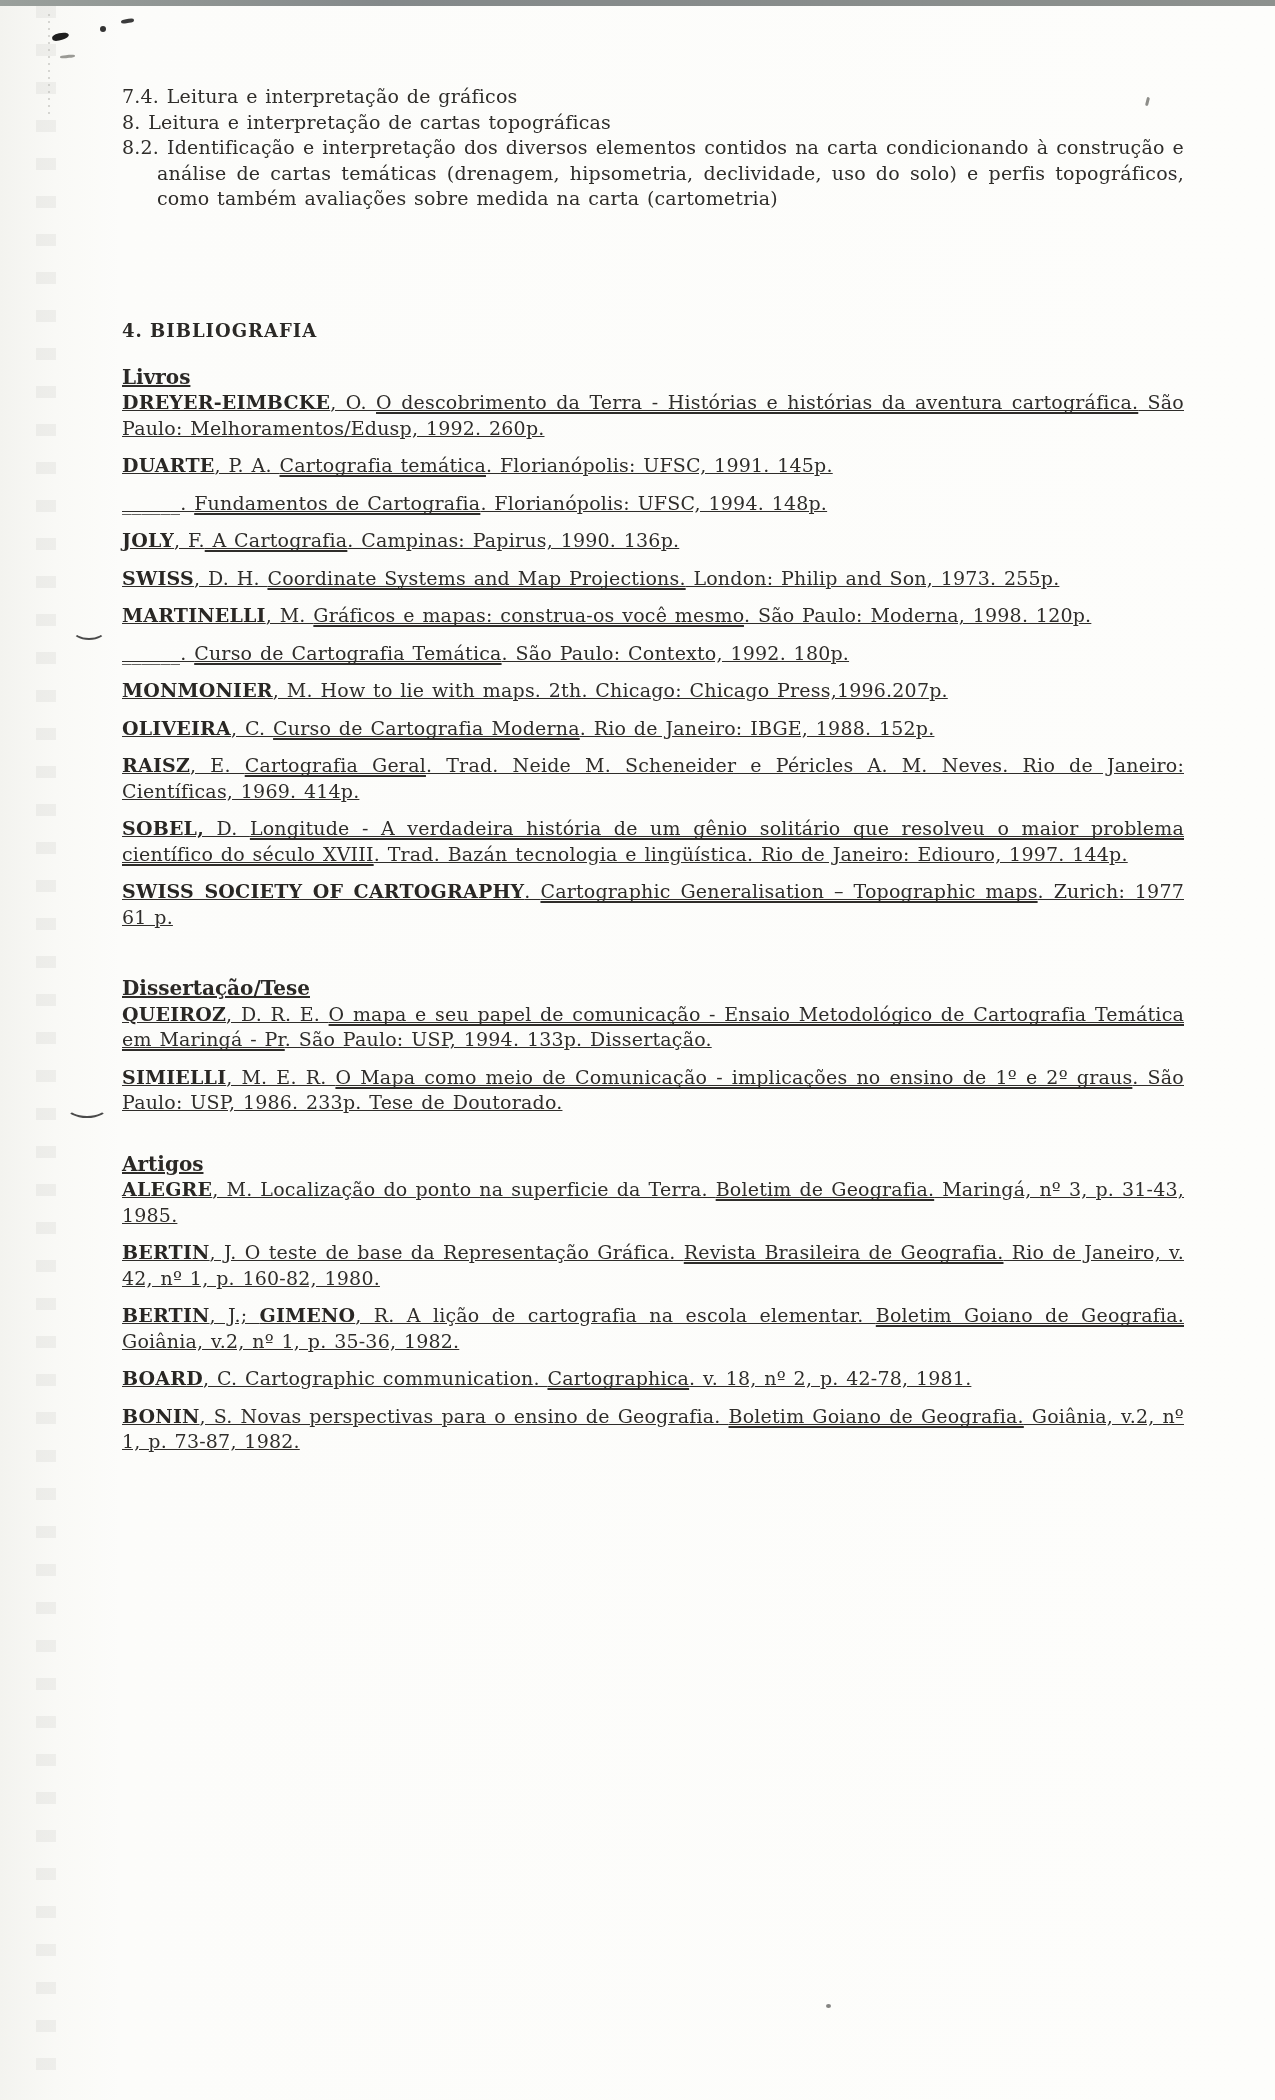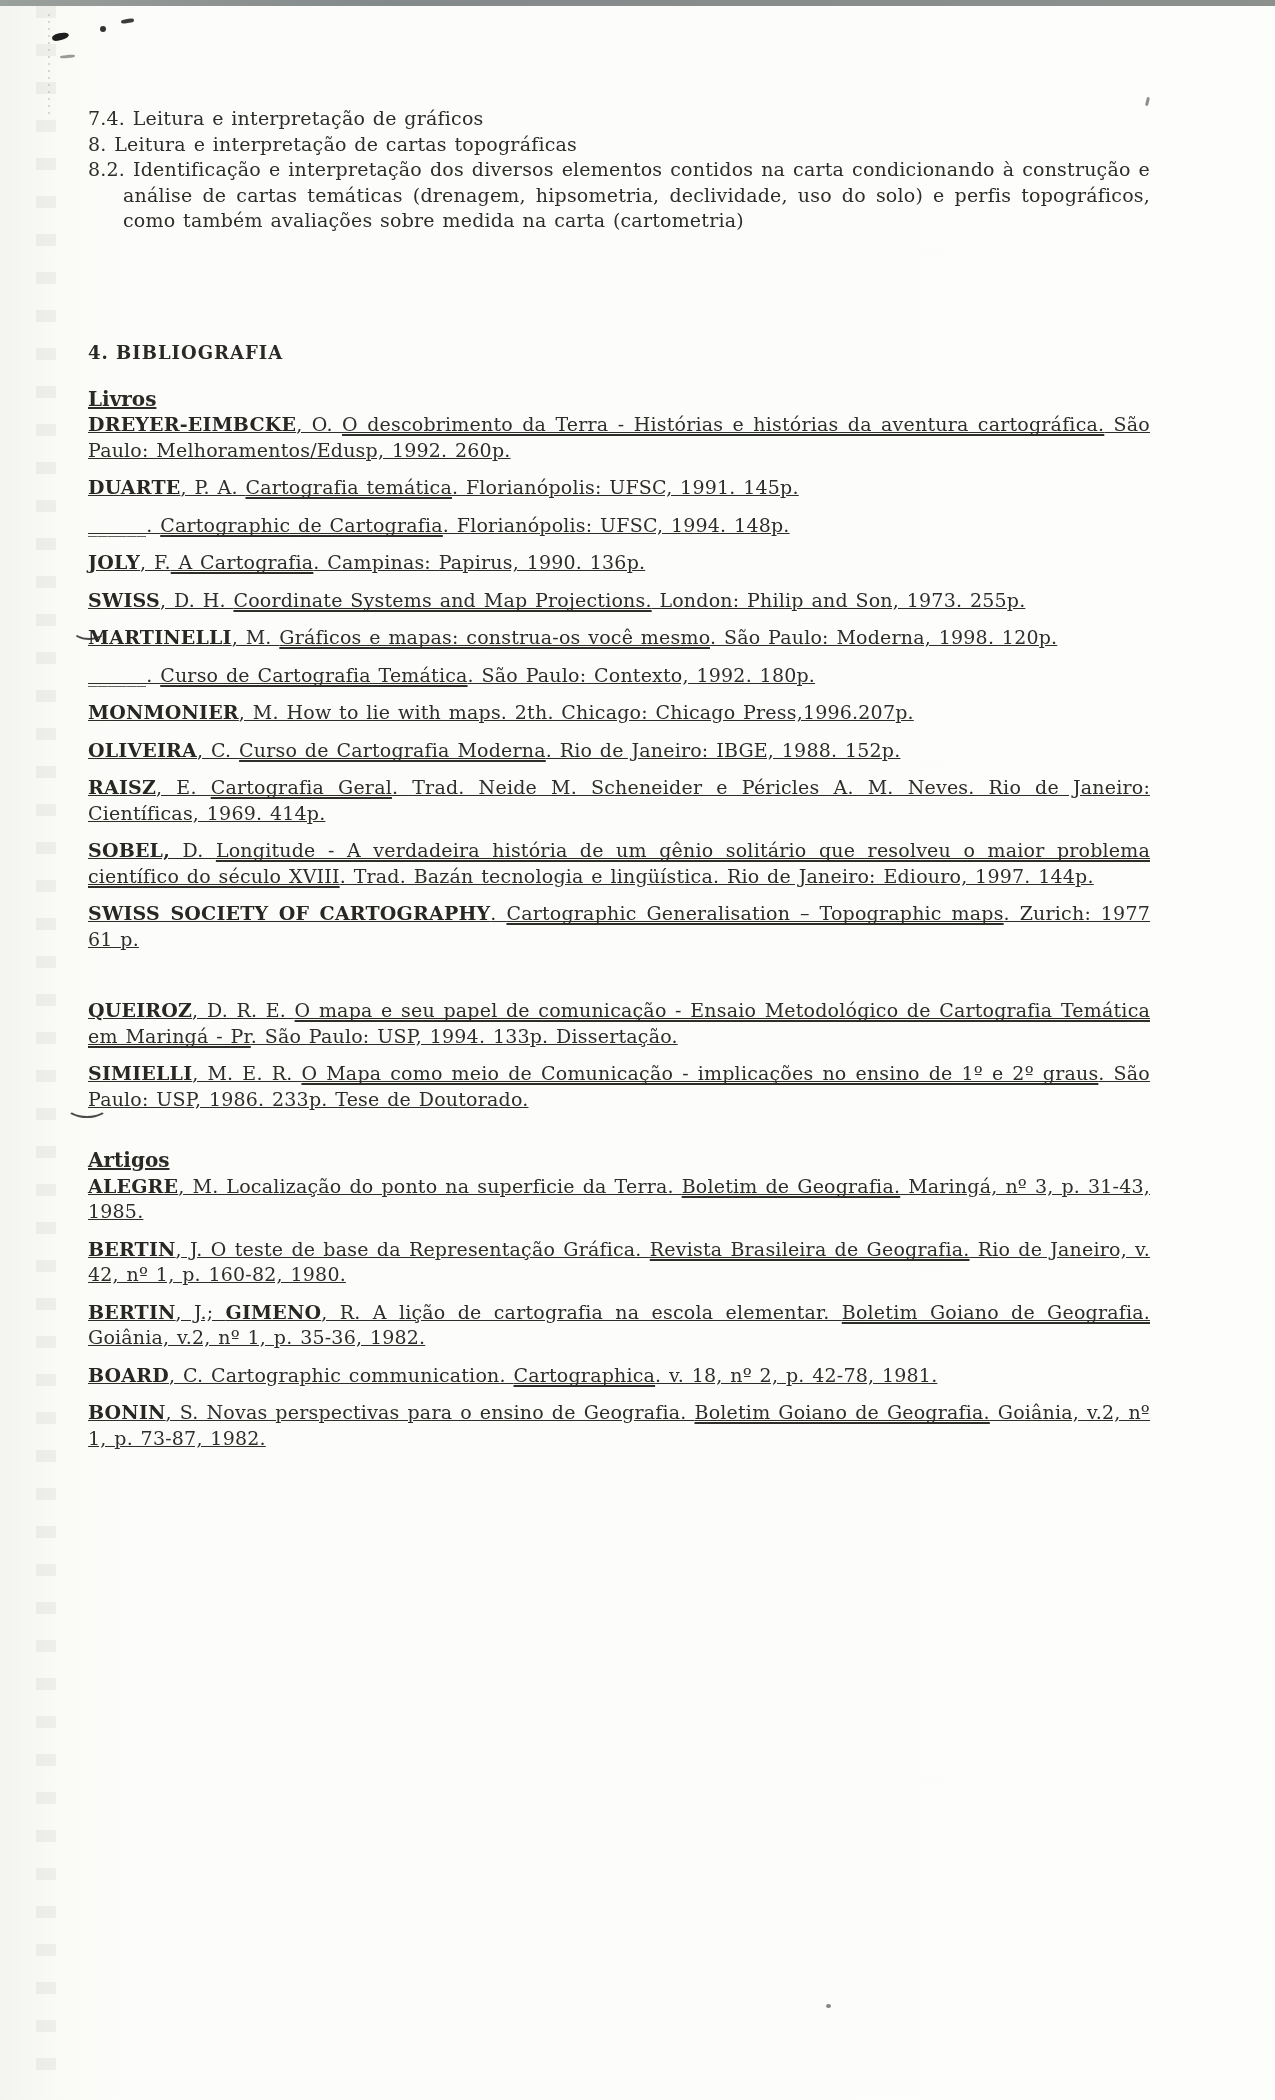--- a/index.html
+++ b/index.html
@@ -17,21 +17,21 @@
     position:absolute;top:0;left:0;width:100%;height:6px;
     background:linear-gradient(90deg,#9aa09c,#84898六 30%,#8d918e);
     background:linear-gradient(90deg,#9aa09c,#84898a 30%,#8d918e);
   }
   .streak-band{
     position:absolute;left:36px;top:6px;width:20px;height:2088px;
     background:repeating-linear-gradient(180deg,rgba(140,140,135,0.10) 0 12px,rgba(140,140,135,0) 12px 38px);
     pointer-events:none;
   }
   .content{
-    position:absolute;left:88px;top:84px;width:1062px;margin-top:22px;
+    position:absolute;left:122px;top:84px;width:1062px;
   }
   .toc-item{
     margin:0;font-size:19px;line-height:25.5px;
     text-align:justify;word-spacing:1.5px;letter-spacing:0.2px;
     padding-left:35px;text-indent:-35px;
   }
   .bib-title{
     margin:101px 0 0 0;font-size:18px;line-height:36px;
     font-weight:700;letter-spacing:1px;color:#2b2926;
   }
@@ -102,32 +102,33 @@
         <p class="toc-item">7.4. Leitura e interpretação de gráficos</p>
         <p class="toc-item">8. Leitura e interpretação de cartas topográficas</p>
         <p class="toc-item">8.2. Identificação e interpretação dos diversos elementos contidos na carta condicionando à construção e análise de cartas temáticas (drenagem, hipsometria, declividade, uso do solo) e perfis topográficos, como também avaliações sobre medida na carta (cartometria)</p>
       </div>
     <h1 class="bib-title">4. BIBLIOGRAFIA</h1>
     <div id="bib-sections">
         <div class="section" id="sec-0">
           <h2>Livros</h2>
           <p class="entry"><strong>DREYER-EIMBCKE</strong><span>, O. </span><span class="u">O descobrimento da Terra - Histórias e histórias da aventura cartográfica.</span><span> São Paulo: Melhoramentos/Edusp, 1992. 260p.</span></p>
           <p class="entry"><strong>DUARTE</strong><span>, P. A. </span><span class="u">Cartografia temática</span><span>. Florianópolis: UFSC, 1991. 145p.</span></p>
-          <p class="entry"><span>______. </span><span class="u">Cartographic de Cartografia</span><span>. Florianópolis: UFSC, 1994. 148p.</span></p>
+          <p class="entry"><span>______. </span><span class="u">Fundamentos de Cartografia</span><span>. Florianópolis: UFSC, 1994. 148p.</span></p>
           <p class="entry"><strong>JOLY</strong><span>, F.</span><span class="u"> A Cartografia</span><span>. Campinas: Papirus, 1990. 136p.</span></p>
           <p class="entry"><strong>SWISS</strong><span>, D. H. </span><span class="u">Coordinate Systems and Map Projections.</span><span> London: Philip and Son, 1973. 255p.</span></p>
           <p class="entry"><strong>MARTINELLI</strong><span>, M. </span><span class="u">Gráficos e mapas: construa-os você mesmo</span><span>. São Paulo: Moderna, 1998. 120p.</span></p>
           <p class="entry"><span>______.  </span><span class="u">Curso de Cartografia Temática</span><span>. São Paulo: Contexto, 1992. 180p.</span></p>
           <p class="entry"><strong>MONMONIER</strong><span>, M. How to lie with maps. 2th. Chicago: Chicago Press,1996.207p.</span></p>
           <p class="entry"><strong>OLIVEIRA</strong><span>, C. </span><span class="u">Curso de Cartografia Moderna</span><span>. Rio de Janeiro: IBGE, 1988. 152p.</span></p>
           <p class="entry"><strong>RAISZ</strong><span>, E. </span><span class="u">Cartografia Geral</span><span>. Trad. Neide M. Scheneider e Péricles A. M. Neves. Rio de Janeiro: Científicas, 1969. 414p.</span></p>
           <p class="entry"><strong>SOBEL,</strong><span> D. </span><span class="u">Longitude - A verdadeira história de um gênio solitário que resolveu o maior problema científico do século XVIII</span><span>. Trad. Bazán tecnologia e lingüística. Rio de Janeiro: Ediouro, 1997. 144p.</span></p>
           <p class="entry"><strong>SWISS SOCIETY OF CARTOGRAPHY</strong><span>. </span><span class="u">Cartographic Generalisation – Topographic maps</span><span>.  Zurich: 1977  61 p.</span></p>
         </div>
         <div class="section" id="sec-1">
+          <h2>Dissertação/Tese</h2>
           <p class="entry"><strong>QUEIROZ</strong><span>, D. R. E. </span><span class="u">O mapa e seu papel de comunicação - Ensaio Metodológico de Cartografia Temática em Maringá - Pr</span><span>. São Paulo: USP, 1994. 133p. Dissertação.</span></p>
           <p class="entry"><strong>SIMIELLI</strong><span>, M. E. R. </span><span class="u">O Mapa como meio de Comunicação - implicações no ensino de 1º e 2º graus</span><span>. São Paulo: USP, 1986. 233p. Tese de Doutorado.</span></p>
         </div>
         <div class="section" id="sec-2">
           <h2>Artigos</h2>
           <p class="entry"><strong>ALEGRE</strong><span>, M. Localização do ponto na superficie da Terra. </span><span class="u">Boletim de Geografia.</span><span> Maringá, nº 3, p. 31-43, 1985.</span></p>
           <p class="entry"><strong>BERTIN</strong><span>, J. O teste de base da Representação Gráfica. </span><span class="u">Revista Brasileira de Geografia.</span><span>  Rio de Janeiro,  v. 42, nº 1,  p. 160-82, 1980.</span></p>
           <p class="entry"><strong>BERTIN</strong><span>, J.; </span><strong>GIMENO</strong><span>, R. A lição de cartografia na escola elementar. </span><span class="u">Boletim Goiano de Geografia.</span><span> Goiânia,  v.2,  nº 1, p. 35-36, 1982.</span></p>
           <p class="entry"><strong>BOARD</strong><span>, C. Cartographic communication. </span><span class="u">Cartographica</span><span>. v. 18, nº 2, p. 42-78, 1981.</span></p>
           <p class="entry"><strong>BONIN</strong><span>, S. Novas perspectivas para o ensino de Geografia. </span><span class="u">Boletim Goiano de Geografia.</span><span> Goiânia, v.2, nº 1, p. 73-87, 1982.</span></p>

